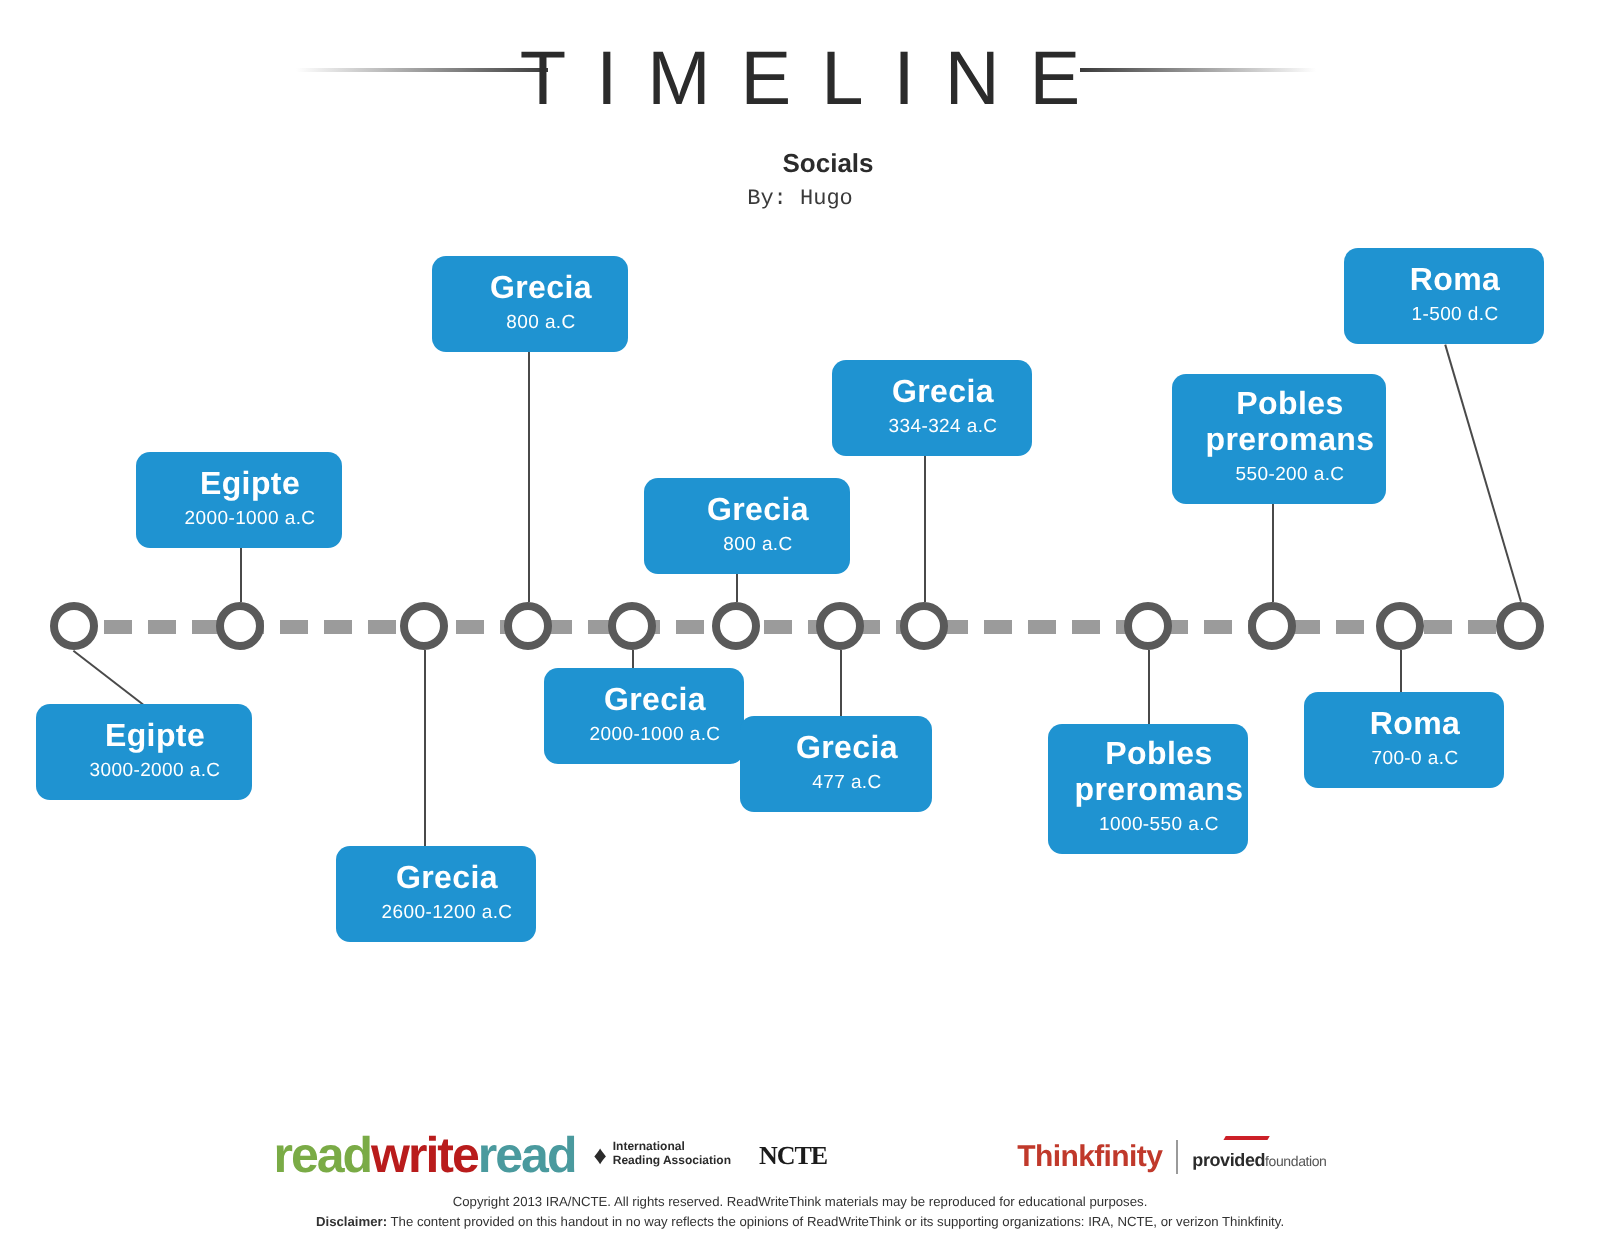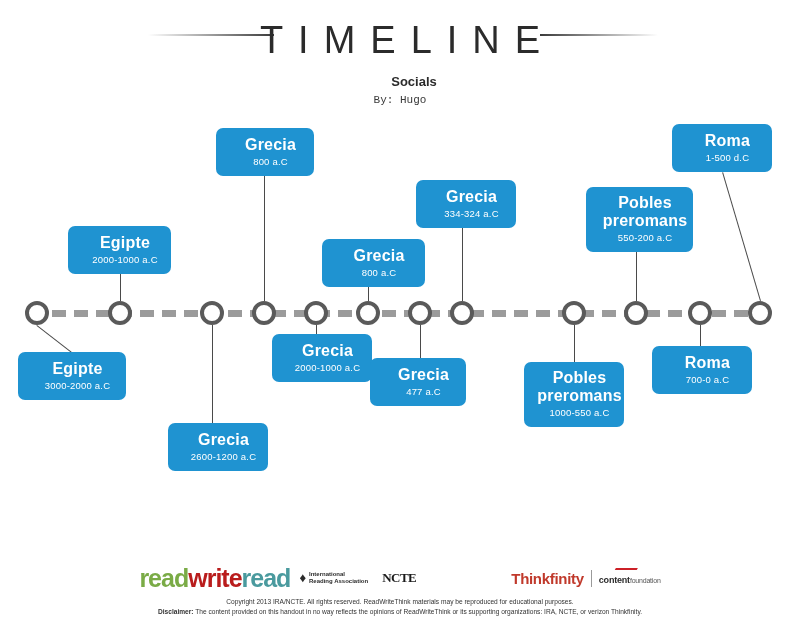--- a/index.html
+++ b/index.html
@@ -352,21 +352,21 @@
         <span>International</span><br>
         <span>Reading Association</span>
       </span>
     </div>
     <div class="ncte">NCTE</div>
     <div class="thinkfinity">
       <span class="tf-name">Thinkfinity</span>
       <span class="tf-divider"></span>
       <span class="verizon">
         <span class="tick"></span>
-        <span>content</span><span class="vz-sub">foundation</span>
+        <span>provided</span><span class="vz-sub">foundation</span>
       </span>
     </div>
   </div>
   <div class="legal">
     <div>Copyright 2013 IRA/NCTE. All rights reserved. ReadWriteThink materials may be reproduced for educational purposes.</div>
     <div><b>Disclaimer:</b> <span>The content provided on this handout in no way reflects the opinions of ReadWriteThink or its supporting organizations: IRA, NCTE, or verizon Thinkfinity.</span></div>
   </div>
 </div>
 
 </body></html>

